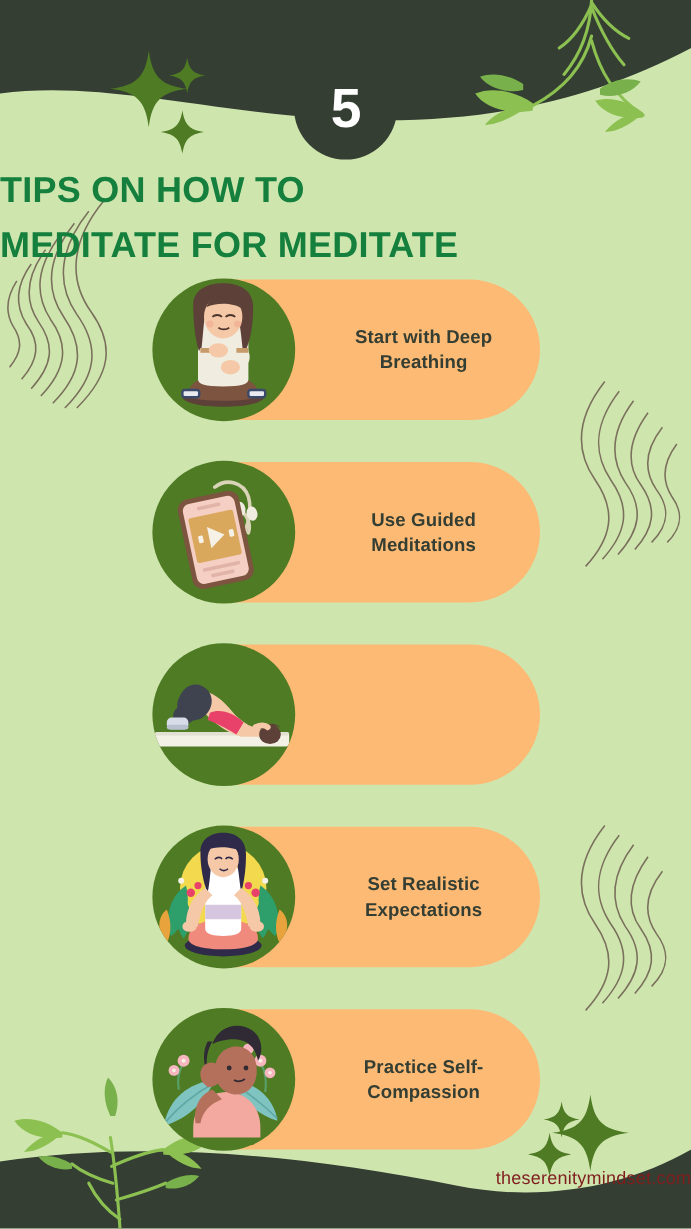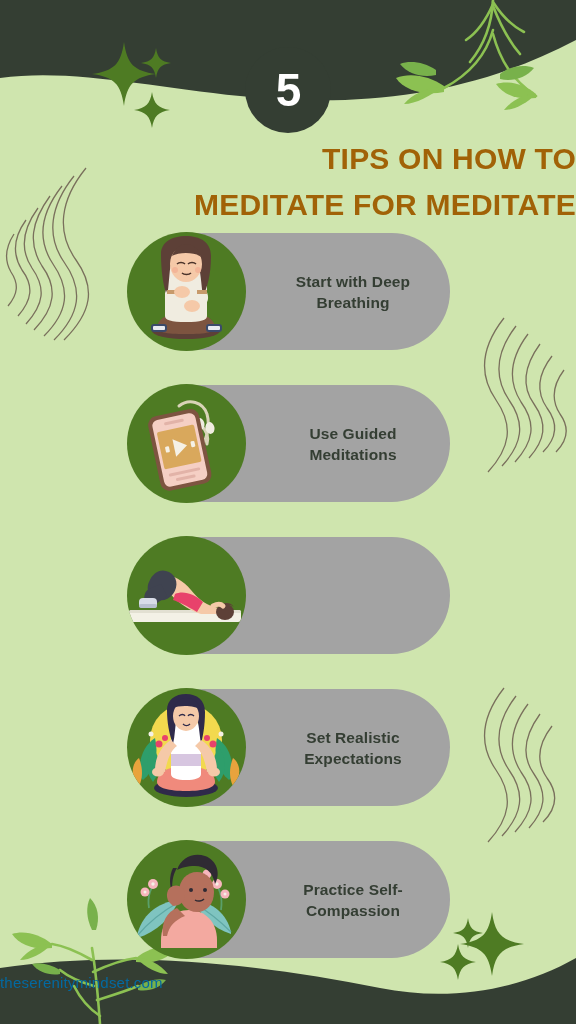--- a/index.html
+++ b/index.html
@@ -29,42 +29,42 @@
   #number-badge .num {
     color:#ffffff;
     font-size:46px;
     font-weight:bold;
     line-height:1;
     letter-spacing:-1px;
   }
   #title-block {
     position:absolute;
     left:0; top:136px; width:576px;
-    text-align:right;
-    color:#a16207;
+    text-align:left;
+    color:#15803d;
   }
   #title-block .line {
     font-size:30px;
     font-weight:bold;
     letter-spacing:0.2px;
     line-height:46px;
     white-space:nowrap;
   }
 
   
   #cards {
     position:absolute;
     left:128px; top:233px;
     width:322px;
   }
   .tip-card {
     position:relative;
     width:322px; height:117px;
     margin-bottom:35px;
-    background:#a3a3a3;
+    background:#fdba74;
     border-radius:59px;
     display:flex; align-items:center;
   }
   .tip-icon {
     position:absolute;
     left:-1px; top:-1px;
     width:119px; height:119px;
     border-radius:50%;
     background:#4e7b23;
     overflow:hidden;
@@ -80,22 +80,22 @@
     font-weight:bold;
     line-height:21px;
     letter-spacing:0.1px;
     white-space:pre-line;
   }
 
   
   #footer-url {
     position:absolute;
     left:0; bottom:33px; width:576px;
-    text-align:left;
-    color:#0369a1;
+    text-align:right;
+    color:#7f1d1d;
     font-size:15px;
     letter-spacing:0.2px;
   }
 </style>
 </head>
 <body>
 
 <div id="poster">
 
   <svg class="layer" viewBox="0 0 576 1024">

